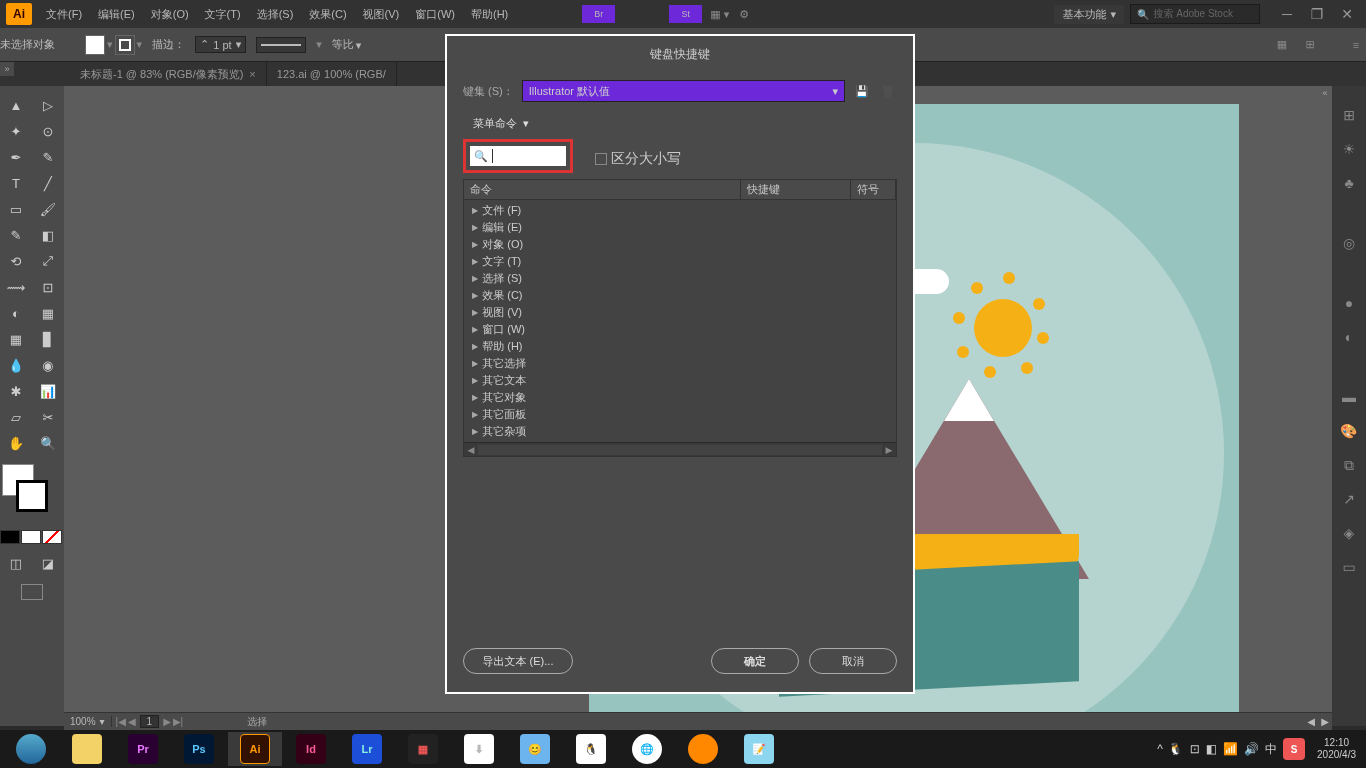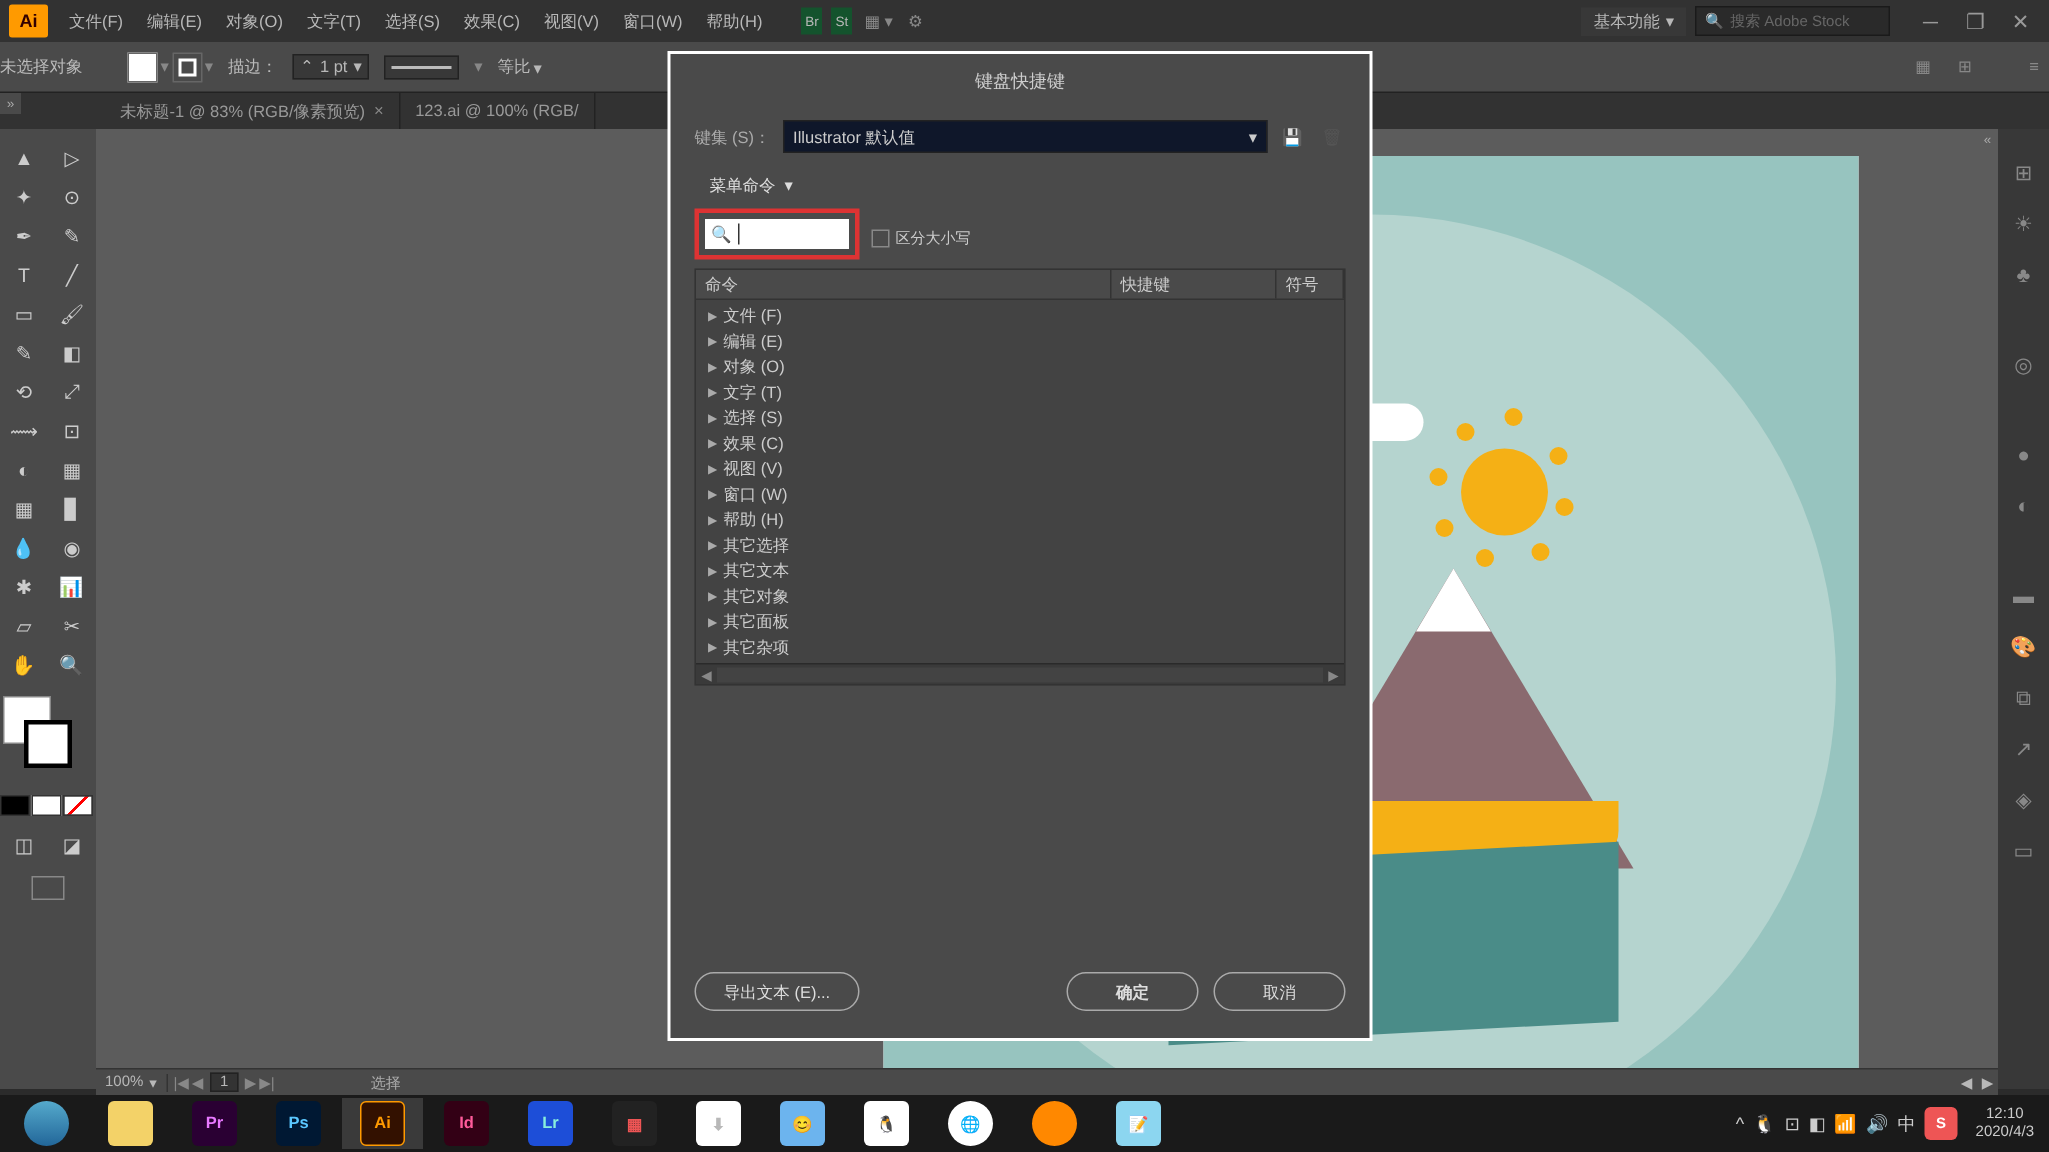--- a/index.html
+++ b/index.html
@@ -3,21 +3,21 @@
 <meta charset="utf-8">
 <style>
 * { margin: 0; padding: 0; box-sizing: border-box; font-family: "Microsoft YaHei", SimHei, sans-serif; }
 body { background: #2b2b2b; width: 1366px; height: 768px; overflow: hidden; position: relative; color: #b8b8b8; font-size: 11px; }
 
 
 .menubar { height: 28px; background: #323232; display: flex; align-items: center; padding: 0 6px; }
 .ai-logo { width: 26px; height: 22px; background: #ff9a00; color: #300; font-weight: bold; display: flex; align-items: center; justify-content: center; font-size: 12px; border-radius: 2px; margin-right: 6px; }
 .menu-item { padding: 0 8px; height: 28px; display: flex; align-items: center; cursor: pointer; }
 .menu-right { margin-left: auto; display: flex; align-items: center; gap: 6px; }
-.br-btn, .st-btn { width: 14px; height: 18px; background: #14532d; display: flex; align-items: center; justify-content: center; font-size: 9px; }
+.br-btn, .st-btn { width: 33px; height: 18px; background: #6d28d9; display: flex; align-items: center; justify-content: center; font-size: 9px; margin-left: 48px; }
 .workspace-dd { background: #383838; padding: 2px 8px; display: flex; align-items: center; gap: 4px; }
 .search-stock { background: #2a2a2a; border: 1px solid #1a1a1a; padding: 2px 6px; display: flex; align-items: center; gap: 4px; width: 130px; color: #666; font-size: 10px; }
 .win-btns { display: flex; gap: 4px; margin-left: 8px; }
 .win-btn { width: 26px; height: 20px; display: flex; align-items: center; justify-content: center; color: #999; font-size: 14px; }
 
 
 .options-bar { height: 34px; background: #4a4a4a; display: flex; align-items: center; padding: 0 0; gap: 10px; border-bottom: 1px solid #222; }
 .no-sel { color: #bbb; font-size: 11px; }
 .fill-stroke-mini { display: flex; gap: 2px; }
 .swatch { width: 20px; height: 20px; border: 1px solid #666; }
@@ -71,29 +71,29 @@
 .panel-ico { width: 24px; height: 22px; display: flex; align-items: center; justify-content: center; color: #888; font-size: 14px; }
 .panel-sep { height: 14px; }
 
 
 .dialog-mask { position: absolute; left: 445px; top: 34px; width: 470px; height: 660px; background: #fff; }
 .dialog { position: absolute; inset: 2px; background: #4a4a4a; display: flex; flex-direction: column; }
 .dlg-title { height: 36px; display: flex; align-items: center; justify-content: center; color: #ccc; font-size: 12px; }
 .dlg-body { flex: 1; padding: 8px 16px; }
 .keyset-row { display: flex; align-items: center; gap: 8px; margin-bottom: 14px; }
 .keyset-label { color: #aaa; font-size: 11px; }
-.keyset-dd { flex: 1; background: #0f172a; border: 1px solid #222; height: 22px; display: flex; align-items: center; padding: 0 6px; color: #ccc; font-size: 11px; }
+.keyset-dd { flex: 1; background: #6d28d9; border: 1px solid #222; height: 22px; display: flex; align-items: center; padding: 0 6px; color: #ccc; font-size: 11px; }
 .keyset-dd .arr { margin-left: auto; }
 .keyset-ico { width: 18px; height: 18px; display: flex; align-items: center; justify-content: center; color: #888; }
 .cmd-type-dd { display: inline-flex; align-items: center; gap: 6px; color: #ddd; font-size: 11px; margin-bottom: 8px; margin-left: 10px; }
 .search-row { display: flex; align-items: center; gap: 8px; border: 3px solid #d33; padding: 4px; width: fit-content; margin-bottom: 6px; }
 .search-box { width: 96px; height: 20px; background: #fff; display: flex; align-items: center; padding: 0 4px; }
 .search-box .mag { color: #555; margin-right: 4px; }
 .search-box .cursor { width: 1px; height: 14px; background: #333; }
-.case-chk { display: flex; align-items: center; gap: 4px; color: #ccc; font-size: 10px; margin-left: 8px; }
+.case-chk { display: flex; align-items: center; gap: 4px; color: #ccc; font-size: 14px; margin-left: 22px; }
 .case-chk-box { width: 12px; height: 12px; border: 1px solid #888; }
 .cmd-table { border: 1px solid #333; background: #434343; }
 .cmd-header { display: flex; background: #4a4a4a; border-bottom: 1px solid #333; }
 .cmd-h { padding: 2px 6px; font-size: 11px; color: #ccc; border-right: 1px solid #333; }
 .cmd-h.c1 { flex: 1; }
 .cmd-h.c2 { width: 110px; }
 .cmd-h.c3 { width: 45px; }
 .cmd-list { padding: 2px 0; }
 .cmd-item { display: flex; align-items: center; padding: 1px 8px; color: #ccc; font-size: 11px; gap: 4px; }
 .cmd-item .tri { font-size: 8px; color: #aaa; }

